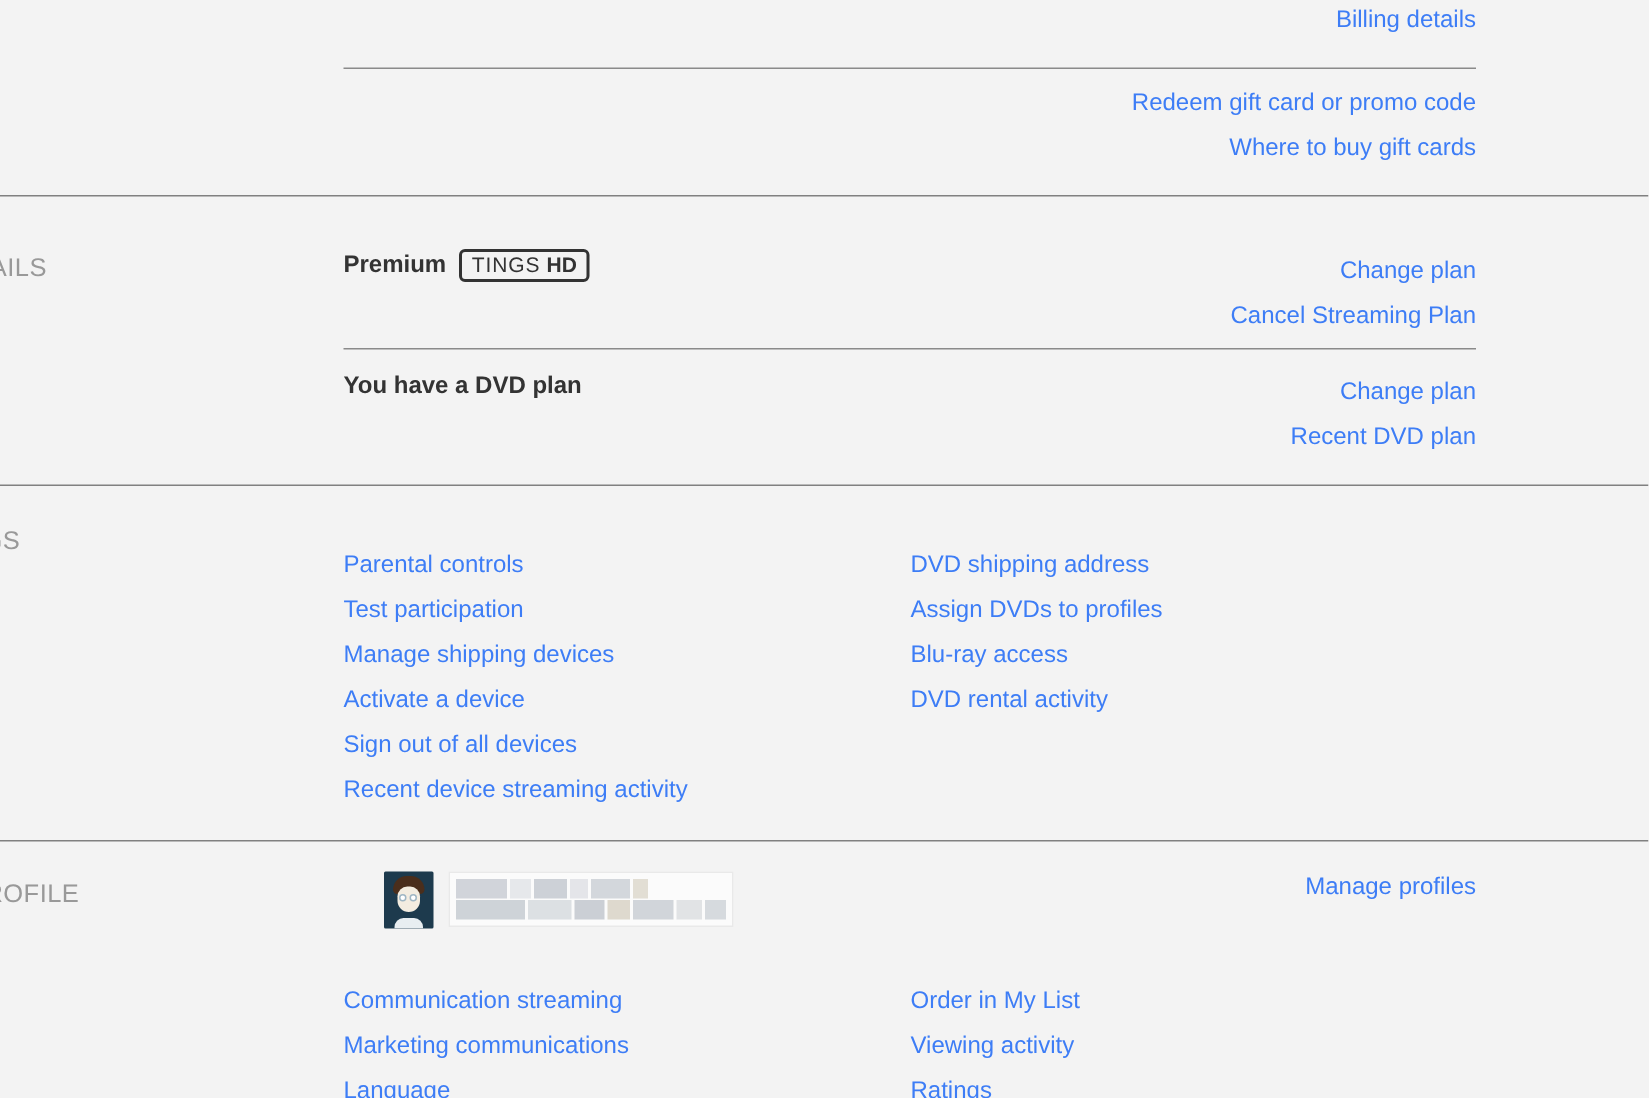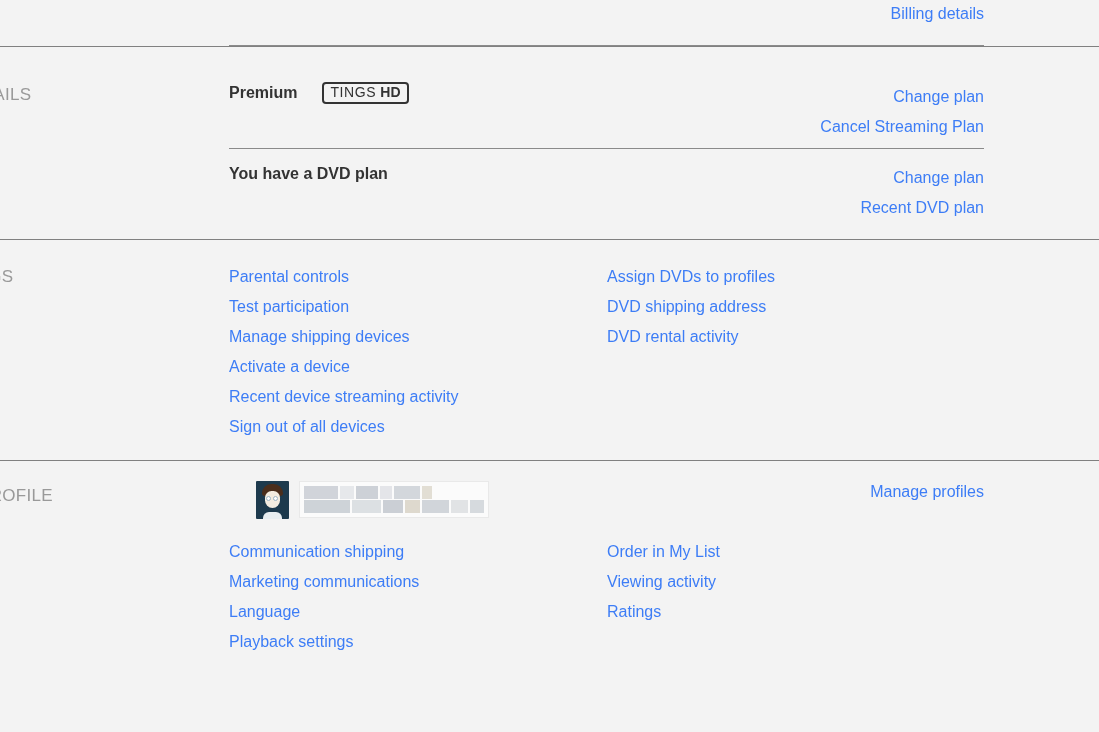--- a/index.html
+++ b/index.html
@@ -61,21 +61,21 @@
     position: relative;
     display: flex;
     align-items: flex-start;
     justify-content: space-between;
   }
   .row-rule {
     height: 1px;
     background: #8a8a8a;
     width: 100%;
   }
-  .row-left { display: flex; align-items: center; gap: 25px; }
+  .row-left { display: flex; align-items: center; gap: 9px; }
   .row-right { text-align: right; display: flex; flex-direction: column; align-items: flex-end; }
 
   .plan-name {
     font-size: 16px;
     font-weight: bold;
     color: #333333;
     line-height: 22px;
   }
 
   .hd-badge {
@@ -100,21 +100,21 @@
     text-decoration: none;
     cursor: pointer;
     display: block;
     white-space: nowrap;
   }
 
   
   .link-cols {
     display: flex;
   }
-  .link-cols .col { display: flex; flex-direction: column; }
+  .link-cols .col { display: flex; flex-direction: column; margin-top: 16px; }
   .link-cols .col.col-a { width: 378px; flex: 0 0 378px; }
   .link-cols .col.col-b { flex: 1 1 auto; }
 
   
   .profile-row {
     display: flex;
     align-items: flex-start;
     justify-content: space-between;
     margin-left: 27px;
   }
@@ -205,20 +205,27 @@
 
       <div class="row" style="height:26px;">
         <div class="row-left"></div>
         <div class="row-right">
           <a class="lnk" style="line-height:20px;">Billing details</a>
         </div>
       </div>
 
       <div class="row-rule" style="margin-top:15px;"></div>
 
+      <div class="row" style="padding-top:8px; padding-bottom:16px;">
+        <div class="row-left"></div>
+        <div class="row-right">
+          <a class="lnk">Redeem gift card or promo code</a>
+          <a class="lnk">Where to buy gift cards</a>
+        </div>
+      </div>
 
     </div>
   </div>
 
   <div class="section" style="padding-top:20px;">
     <div class="section-rule"></div>
 
     <div class="section-head" style="padding-top:19px;">
       <span class="head-text">N DETAILS</span>
     </div>
@@ -261,26 +268,27 @@
       <span class="head-text">TINGS</span>
     </div>
 
     <div class="section-body">
       <div class="link-cols" style="padding-top:10px; padding-bottom:18px;">
         <div class="col col-a">
           <a class="lnk">Parental controls</a>
           <a class="lnk">Test participation</a>
           <a class="lnk">Manage shipping devices</a>
           <a class="lnk">Activate a device</a>
+          <a class="lnk">Sign out of all devices</a>
           <a class="lnk">Recent device streaming activity</a>
-          <a class="lnk">Sign out of all devices</a>
         </div>
         <div class="col col-b">
+          <a class="lnk">DVD shipping address</a>
           <a class="lnk">Assign DVDs to profiles</a>
-          <a class="lnk">DVD shipping address</a>
+          <a class="lnk">Blu-ray access</a>
           <a class="lnk">DVD rental activity</a>
         </div>
       </div>
     </div>
   </div>
 
   <div class="section" style="padding-top:12px;">
     <div class="section-rule"></div>
 
     <div class="section-head head-profile" style="padding-top:14px;">
@@ -318,21 +326,21 @@
             </div>
           </div>
         </div>
         <div class="row-right">
           <a class="lnk" style="line-height:22px;">Manage profiles</a>
         </div>
       </div>
 
       <div class="link-cols" style="padding-top:18px; padding-bottom:18px;">
         <div class="col col-a">
-          <a class="lnk">Communication shipping</a>
+          <a class="lnk">Communication streaming</a>
           <a class="lnk">Marketing communications</a>
           <a class="lnk">Language</a>
           <a class="lnk">Playback settings</a>
 
         </div>
         <div class="col col-b">
           <a class="lnk">Order in My List</a>
           <a class="lnk">Viewing activity</a>
           <a class="lnk">Ratings</a>
         </div>

